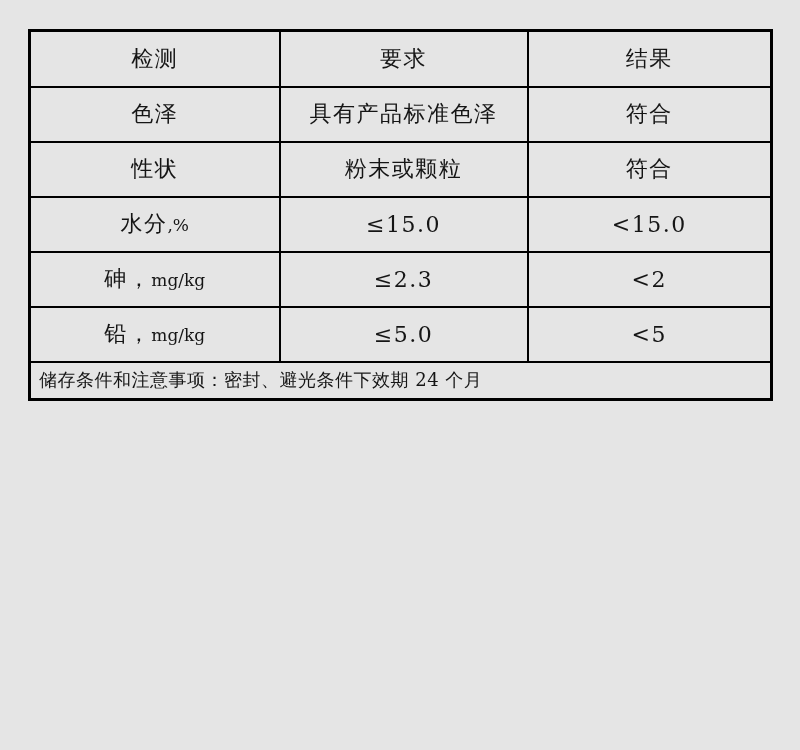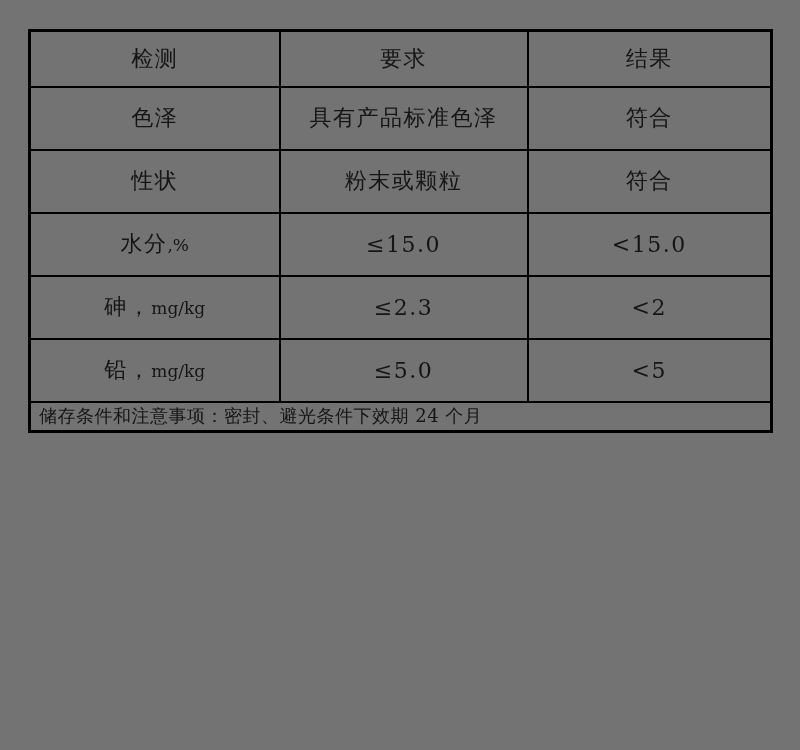--- a/index.html
+++ b/index.html
@@ -10,21 +10,21 @@
   body {
     width: 800px;
     height: 750px;
     font-family: "DejaVu Serif", "Liberation Serif", serif;
     color: #151515;
   }
   .sheet {
     position: relative;
     width: 800px;
     height: 750px;
-    background: #737373;
+    background: #e5e5e5;
     overflow: hidden;
   }
   table.inspection {
     position: absolute;
     left: 28px;
     top: 29px;
     width: 742px;
     border-collapse: collapse;
     table-layout: fixed;
     border: 3px solid #000000;
@@ -35,22 +35,22 @@
     text-align: center;
     vertical-align: middle;
     font-weight: normal;
     font-size: 22px;
     letter-spacing: 1.5px;
     padding: 0;
     overflow: hidden;
     white-space: nowrap;
   }
   tr.header-row { height: 56px; }
-  tr.data-row   { height: 63px; }
-  tr.footer-row { height: 30px; }
+  tr.data-row   { height: 55px; }
+  tr.footer-row { height: 38px; }
   td .latin {
     font-size: 17px;
     letter-spacing: 0;
   }
   tr.footer-row td {
     text-align: left;
     font-size: 18px;
     letter-spacing: 0.5px;
     padding-left: 8px;
   }

